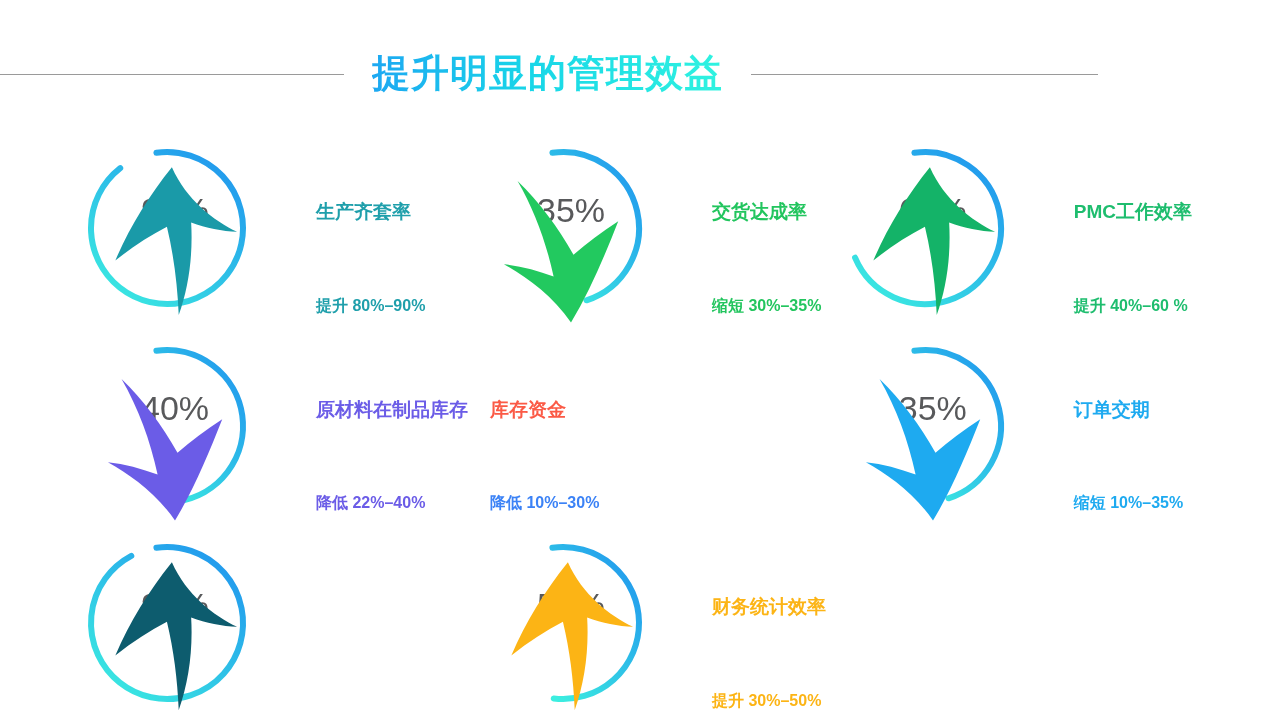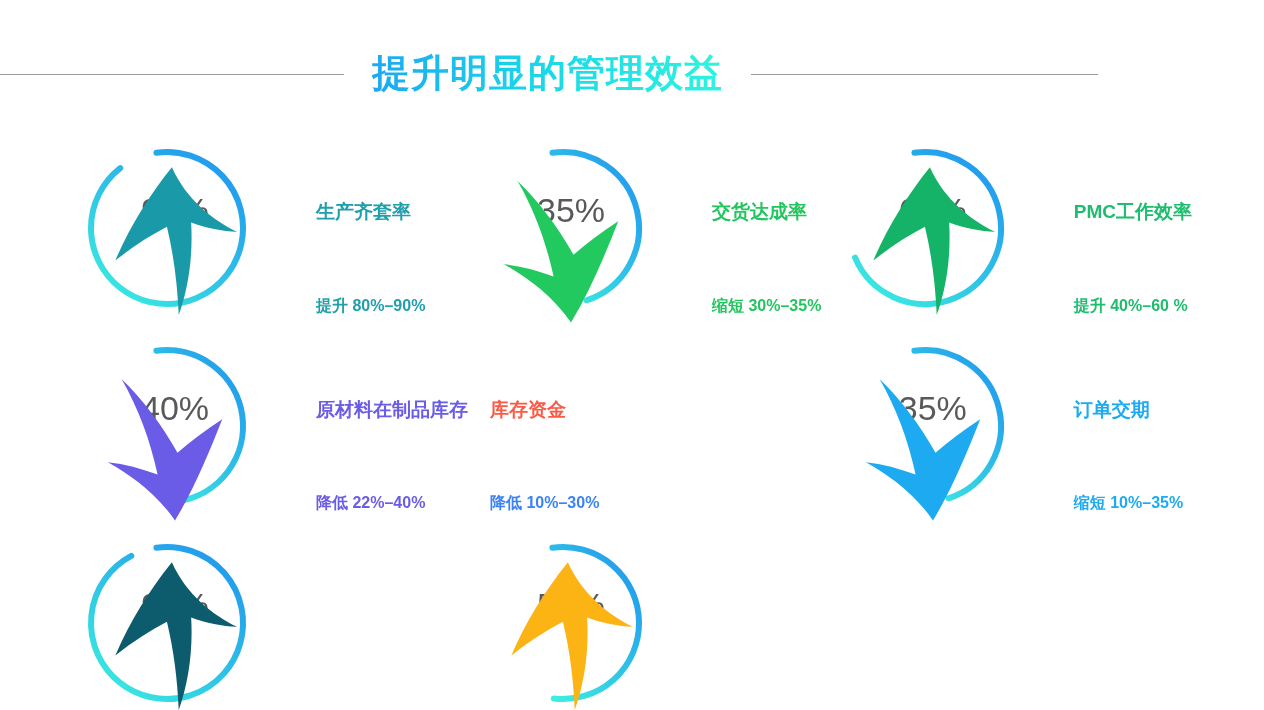--- a/index.html
+++ b/index.html
@@ -294,14 +294,18 @@
         </svg>
         <div class="gauge-center">
           <div class="pct">50%</div>
           <div class="arrow-wrap">
             <svg viewBox="0 0 24 28" width="21" height="25">
               <path d="M 11.5 1 C 13.8 6.2 18.2 9.6 22 11.4 C 19.6 11.3 17.0 10.8 14.6 9.9 C 14.9 15.3 14.2 20.3 12.6 24.8 C 12.4 19.9 11.8 15.2 10.7 10.6 C 8.0 12.0 5.2 13.8 2.4 16.0 C 4.7 10.6 7.8 5.6 11.5 1 Z" fill="#fcb415"></path>
             </svg>
           </div>
         </div>
       </div>
+      <div class="labels">
+        <div class="label-title" style="color: rgb(252, 180, 21);">财务统计效率</div>
+        <div class="label-sub" style="color: rgb(252, 180, 21);">提升 30%–50%</div>
+      </div>
     </div>
   </div>
 
 </body></html>

